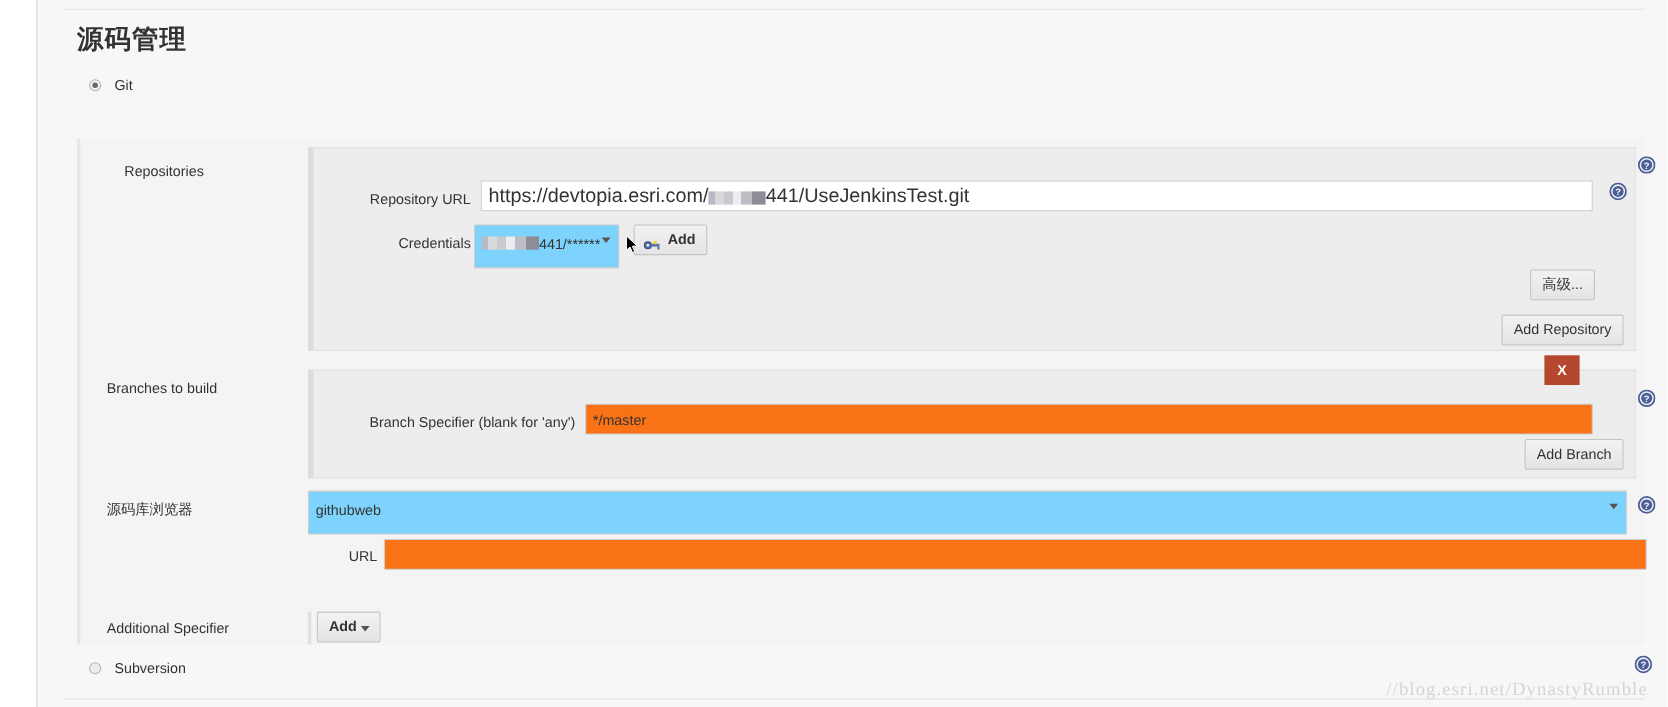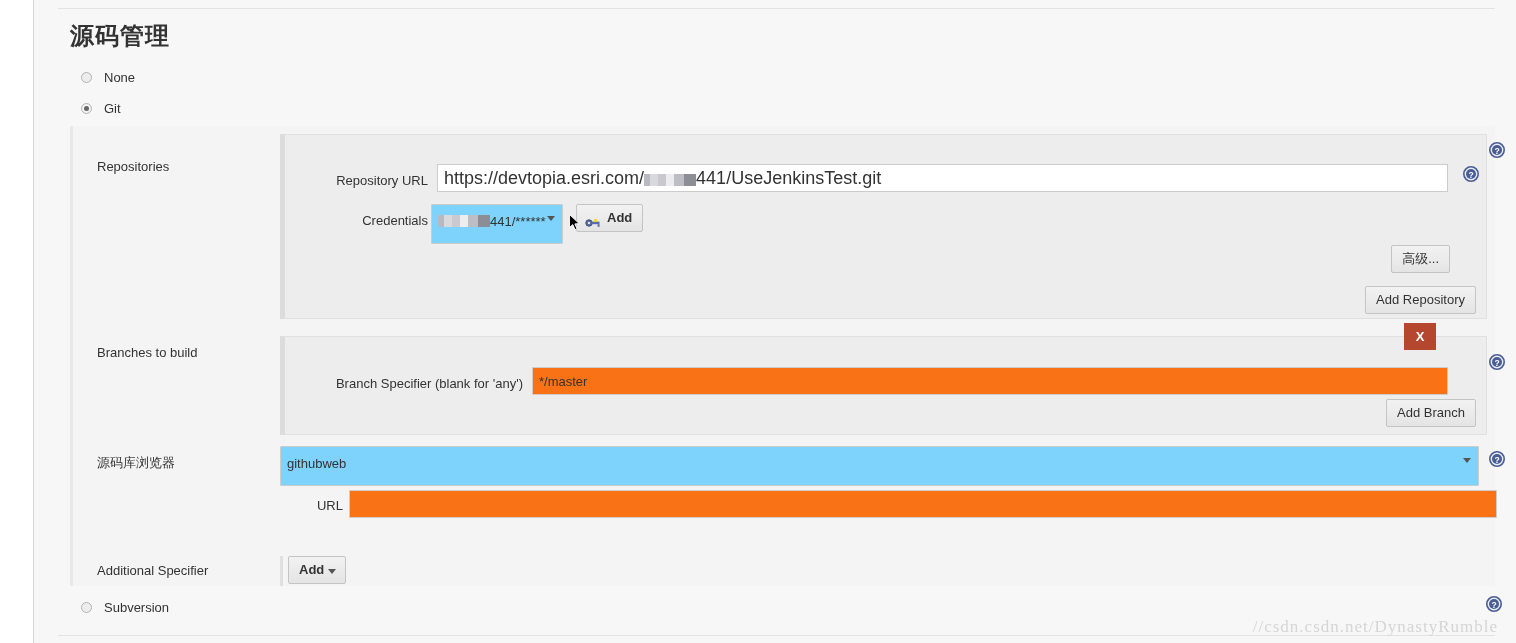--- a/index.html
+++ b/index.html
@@ -276,36 +276,32 @@
 <body>
 
 <div id="page">
 
   <div class="hr-top"></div>
 
   <div id="section-title">源码管理</div>
 
   <div class="scm-block">
 
-    <div class="radio-row">
-      <span class="radio"></span>
-      <span class="radio-label">None</span>
-    </div>
 
     <div class="radio-row">
       <span class="radio checked"></span>
       <span class="radio-label">Git</span>
     </div>
 
   </div>
 
   <div id="git-body" style="height:460px;">
 
     <div class="form-row">
-      <div class="row-label" style="top:33px;">Repositories</div>
+      <div class="row-label" style="top:22px;margin-left:16px;">Repositories</div>
 
       <div class="nested-block" style="left:207px; top:8px; width:1207px; height:185px;">
 
         <div class="sub-label" style="left:33px; top:38px; width:110px;">Repository URL</div>
         <div style="position:absolute; left:152px; top:29px; width:1011px; height:28px; border:1px solid #cccccc; background:#ffffff; box-sizing:border-box; padding:0 6px; line-height:26px; font-size:18px; color:#333333; overflow:hidden; white-space:nowrap; cursor:text;">
           <span>https://devtopia.esri.com/</span><span class="redact" style="width:52px;"></span><span>441/UseJenkinsTest.git</span>
         </div>
         <span class="help" style="left:1178px; top:31px;">
           <svg width="16" height="16" viewBox="0 0 16 16" aria-hidden="true">
             <circle cx="8" cy="8" r="7.2" fill="#e9ecf3" stroke="#4a5d94" stroke-width="1.6"></circle>
@@ -409,21 +405,21 @@
       <svg width="16" height="16" viewBox="0 0 16 16" aria-hidden="true">
         <circle cx="8" cy="8" r="7.2" fill="#e9ecf3" stroke="#4a5d94" stroke-width="1.6"></circle>
         <circle cx="8" cy="8" r="5" fill="#4a5d94"></circle>
         <text x="8" y="11.6" font-family="Liberation Sans, sans-serif" font-size="8.5" font-weight="bold" fill="#ffffff" text-anchor="middle">?</text>
       </svg>
     </span>
   </div>
 
   <div class="hr-bottom"></div>
 
-  <div id="watermark">//csdn.csdn.net/DynastyRumble</div>
+  <div id="watermark">//blog.esri.net/DynastyRumble</div>
 
 </div>
 
 <div id="cursor">
   <svg width="12" height="18" viewBox="0 0 12 18" aria-hidden="true">
     <path d="M0.5 0.5 L0.5 13.5 L3.8 10.6 L6.0 15.6 L8.0 14.7 L5.9 9.9 L10.2 9.6 Z" fill="#000000" stroke="#ffffff" stroke-width="0.9"></path>
   </svg>
 </div>
 
 </body></html>

